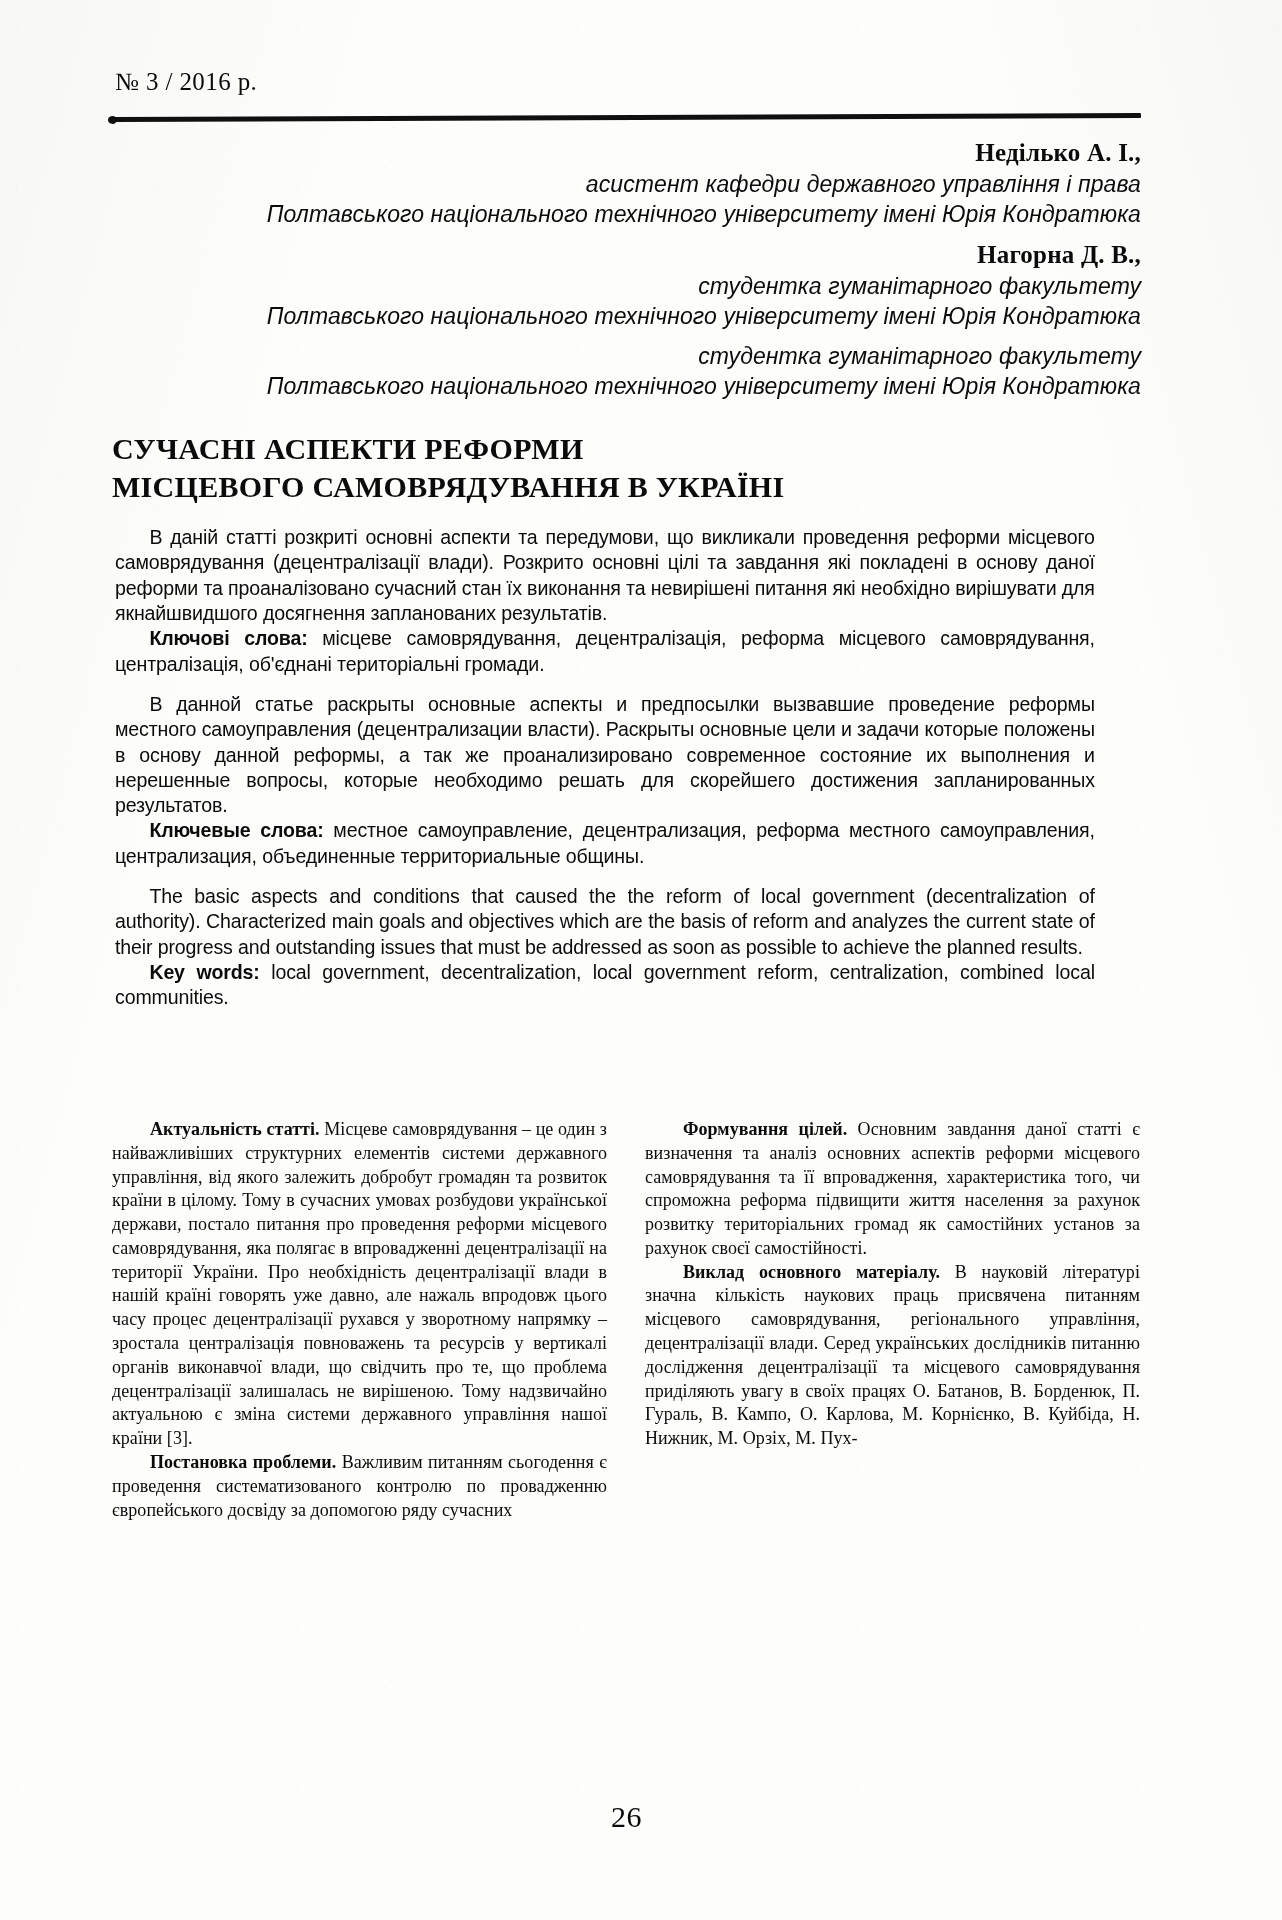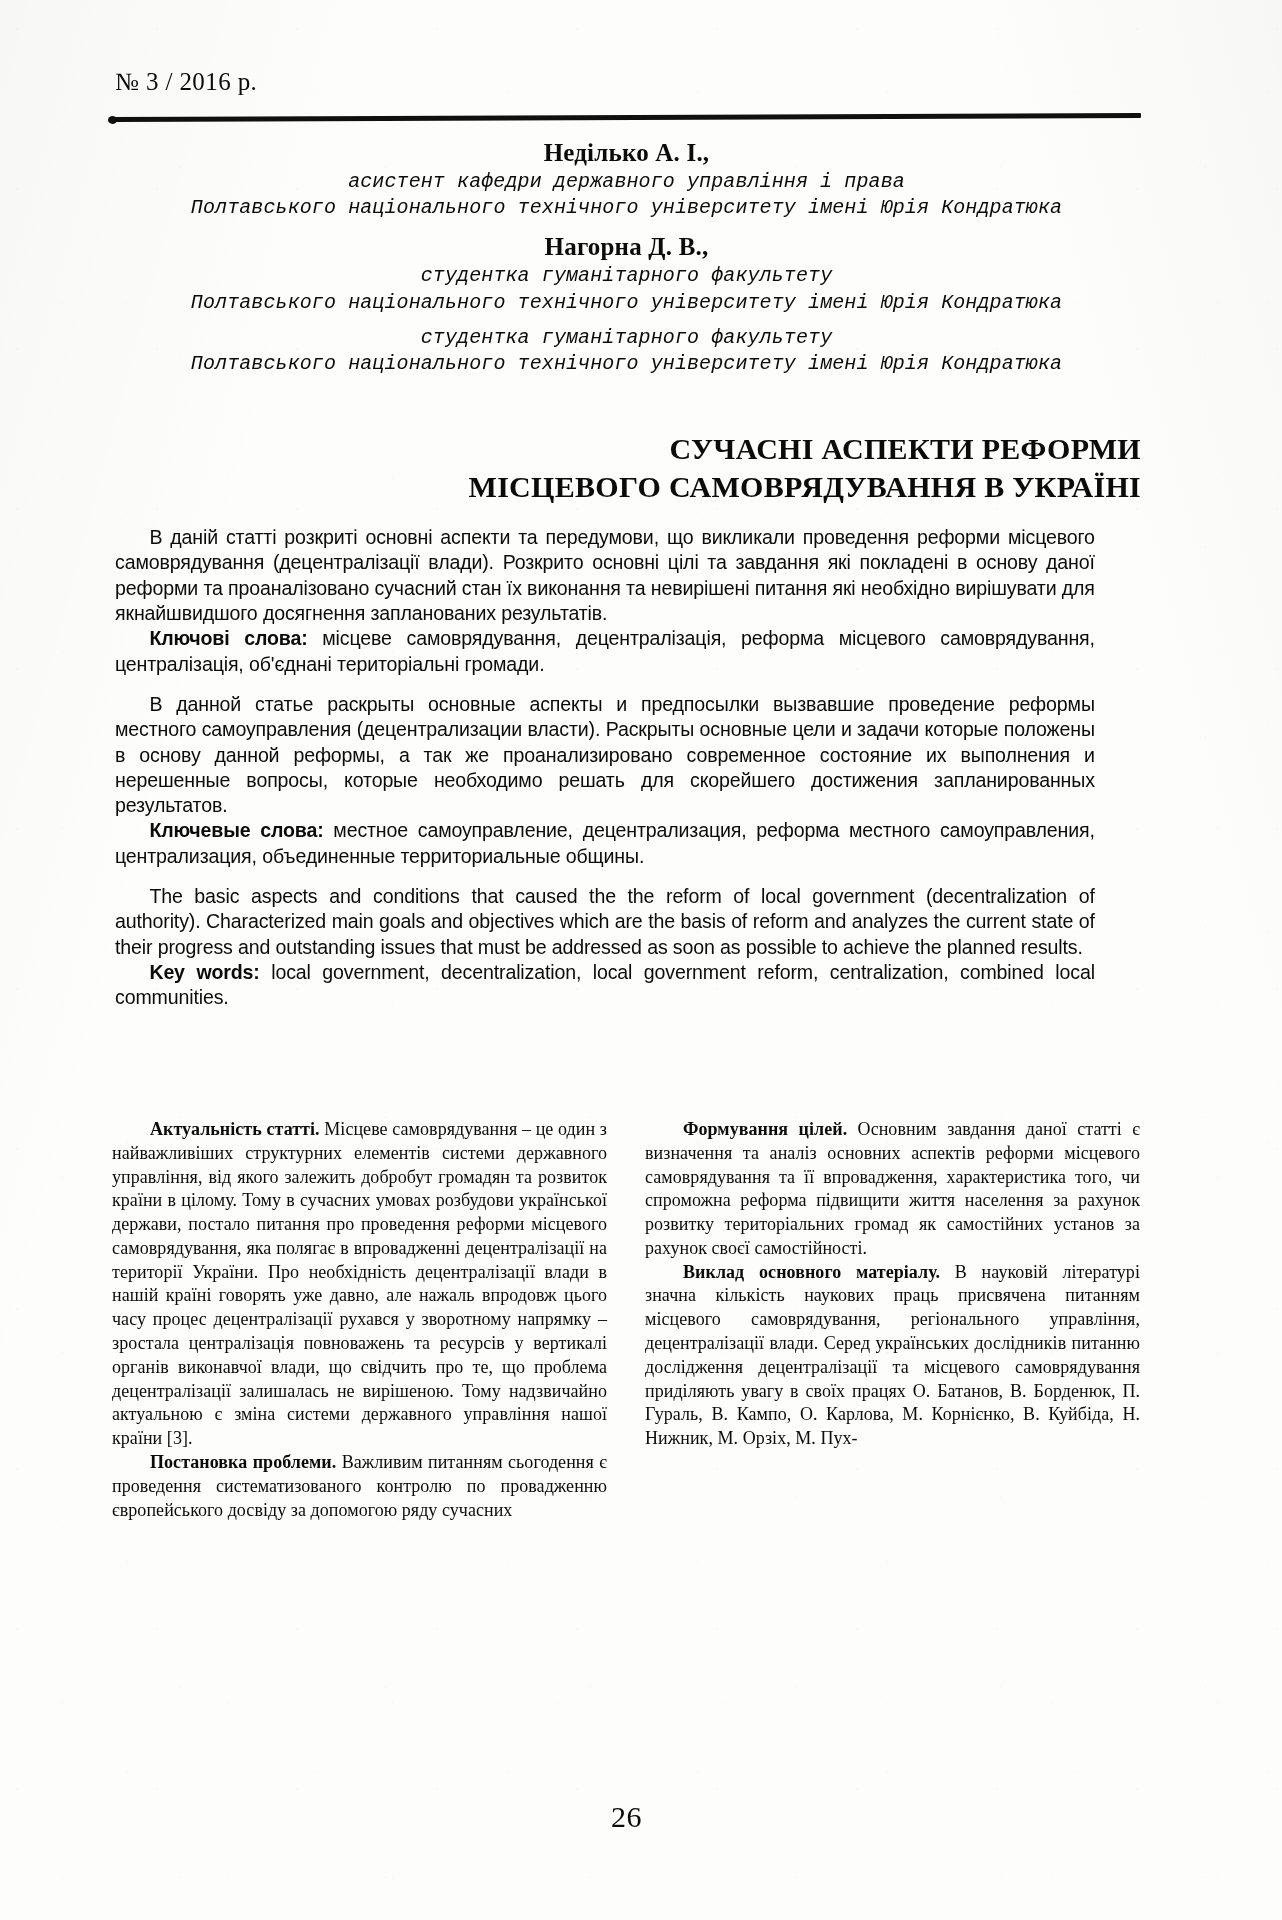--- a/index.html
+++ b/index.html
@@ -79,47 +79,47 @@
     background: #101010;
     border-radius: 50%;
   }
 
   
   .authors {
     position: absolute;
     left: 0;
     top: 136px;
     width: 1029px;
-    text-align: center;
+    text-align: right;
   }
   .author-group { margin-bottom: 9px; }
   .author-name {
     font-weight: bold;
     font-size: 25px;
     letter-spacing: 0.2px;
     line-height: 1.32;
     display: block;
   }
   .author-role,
   .author-affil {
     display: block;
     font-style: italic;
-    font-size: 20px;
+    font-size: 23px;
     line-height: 1.31;
     letter-spacing: 0.1px;
-    font-family: Liberation Mono, monospace;
+    font-family: Liberation Sans, sans-serif;
   }
 
   
   .article-title {
     position: absolute;
     left: 0;
     top: 410px;
     width: 1029px;
-    text-align: right;
+    text-align: left;
     font-weight: bold;
     font-size: 30px;
     line-height: 1.27;
     letter-spacing: 0.3px;
   }
   .article-title .tline { display: block; }
 
   
   .abstracts {
     position: absolute;

